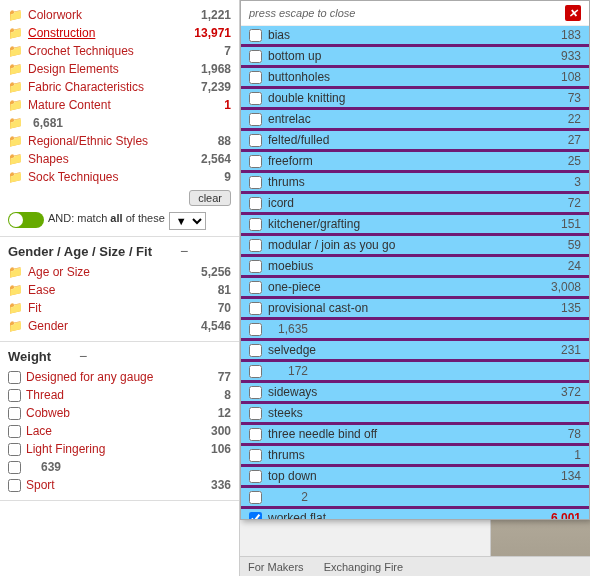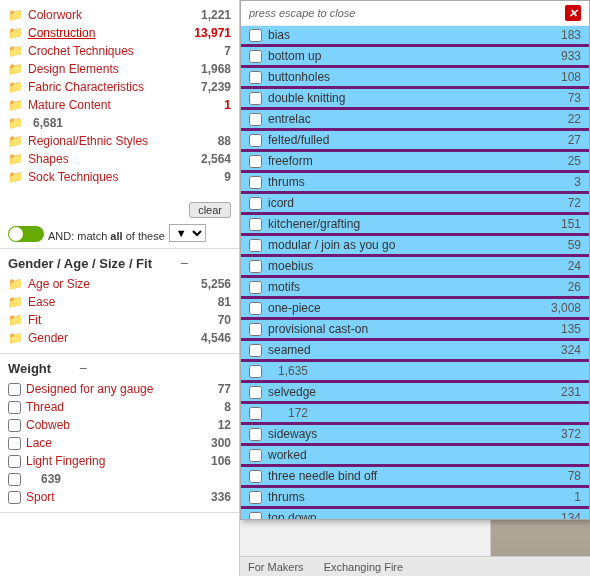--- a/index.html
+++ b/index.html
@@ -86,36 +86,36 @@
       text-align: right;
     }
 
     .item-count.gray {
       color: #666;
     }
 
     .clear-btn-row {
       display: flex;
       justify-content: flex-end;
-      margin-top: 16px;
+      margin-top: 4px;
     }
 
     .clear-btn {
       background: #e8e8e8;
       border: 1px solid #aaa;
       border-radius: 3px;
       padding: 1px 8px;
       cursor: pointer;
       font-size: 11px;
       color: #333;
     }
 
     .match-row {
       display: flex;
-      align-items: flex-end;
+      align-items: flex-start;
       margin-top: 6px;
       gap: 4px;
     }
 
     .toggle-switch {
       width: 36px;
       height: 16px;
       background: #66aa00;
       border-radius: 8px;
       position: relative;
@@ -537,59 +537,49 @@
           <span class="dropdown-item-label">modular / join as you go</span>
           <span class="dropdown-item-count">59</span>
         </div>
         <div class="dropdown-item">
           <input type="checkbox" style="">
           <span class="dropdown-item-label">moebius</span>
           <span class="dropdown-item-count">24</span>
         </div>
         <div class="dropdown-item">
           <input type="checkbox" style="">
-          <span class="dropdown-item-label">motifs</span>
-          <span class="dropdown-item-count">26</span>
-        </div>
-        <div class="dropdown-item">
-          <input type="checkbox" style="">
           <span class="dropdown-item-label">one-piece</span>
           <span class="dropdown-item-count">3,008</span>
         </div>
         <div class="dropdown-item">
           <input type="checkbox" style="">
           <span class="dropdown-item-label">provisional cast-on</span>
           <span class="dropdown-item-count">135</span>
         </div>
         <div class="dropdown-item">
           <input type="checkbox" style="">
-          <span class="dropdown-item-label">seamed</span>
-          <span class="dropdown-item-count">324</span>
-        </div>
-        <div class="dropdown-item">
-          <input type="checkbox" style="">
           <span class="dropdown-item-count">1,635</span>
         </div>
         <div class="dropdown-item">
           <input type="checkbox" style="">
           <span class="dropdown-item-label">selvedge</span>
           <span class="dropdown-item-count">231</span>
         </div>
         <div class="dropdown-item">
           <input type="checkbox" style="">
           <span class="dropdown-item-count">172</span>
         </div>
         <div class="dropdown-item">
           <input type="checkbox" style="">
           <span class="dropdown-item-label">sideways</span>
           <span class="dropdown-item-count">372</span>
         </div>
         <div class="dropdown-item">
           <input type="checkbox" style="">
-          <span class="dropdown-item-label">worked</span>
+          <span class="dropdown-item-label">steeks</span>
           <span class="dropdown-item-count"></span>
         </div>
         <div class="dropdown-item">
           <input type="checkbox" style="">
           <span class="dropdown-item-label">three needle bind off</span>
           <span class="dropdown-item-count">78</span>
         </div>
         <div class="dropdown-item">
           <input type="checkbox" style="">
           <span class="dropdown-item-label">thrums</span>

